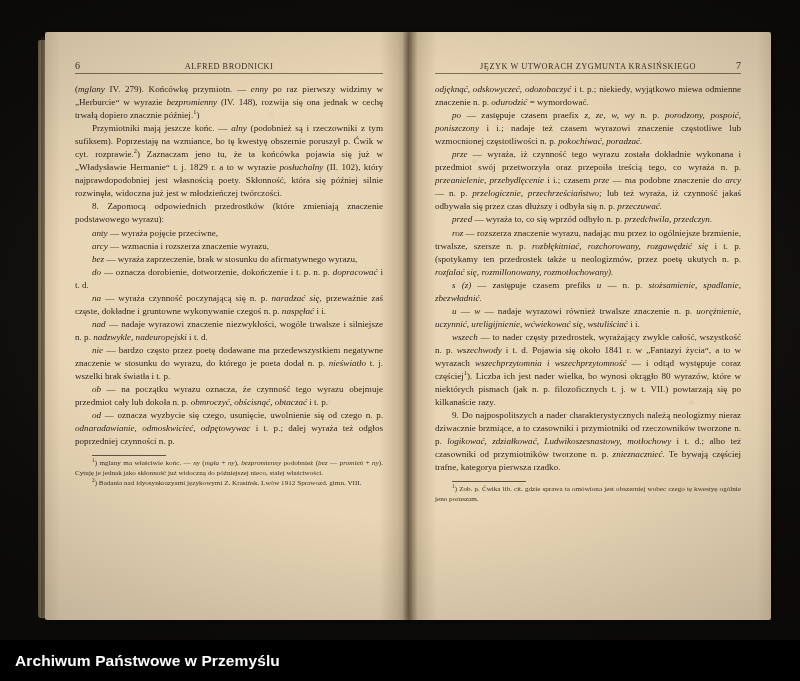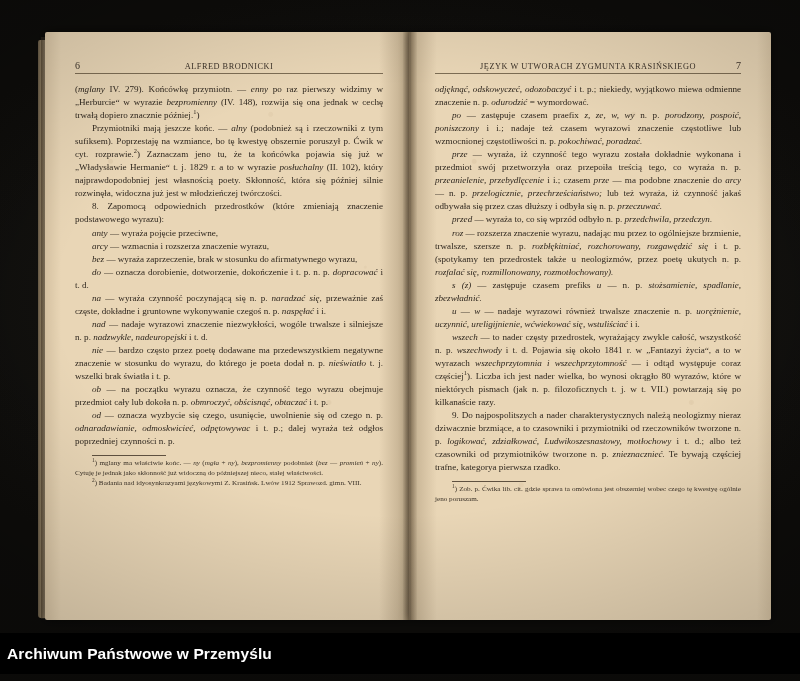--- a/index.html
+++ b/index.html
@@ -154,26 +154,26 @@
     text-align: justify;
     color: #393026;
   }
   .footnotes p { margin: 0; text-indent: 17px; }
   .footnotes i { font-style: italic; }
   .footnotes sup { font-size: 5.4px; vertical-align: super; line-height: 0; }
 
   
   .watermark {
     position: absolute;
-    left: 0; bottom: 7px;
+    left: 0; bottom: 0;
     width: 800px; height: 41px;
     background: #000;
     display: flex;
     align-items: center;
-    padding-left: 7px;
+    padding-left: 15px;
   }
   .watermark span {
     color: #fff;
     font-family: "Liberation Sans", sans-serif;
     font-size: 15.5px;
     font-weight: bold;
     letter-spacing: .1px;
   }
 
   

